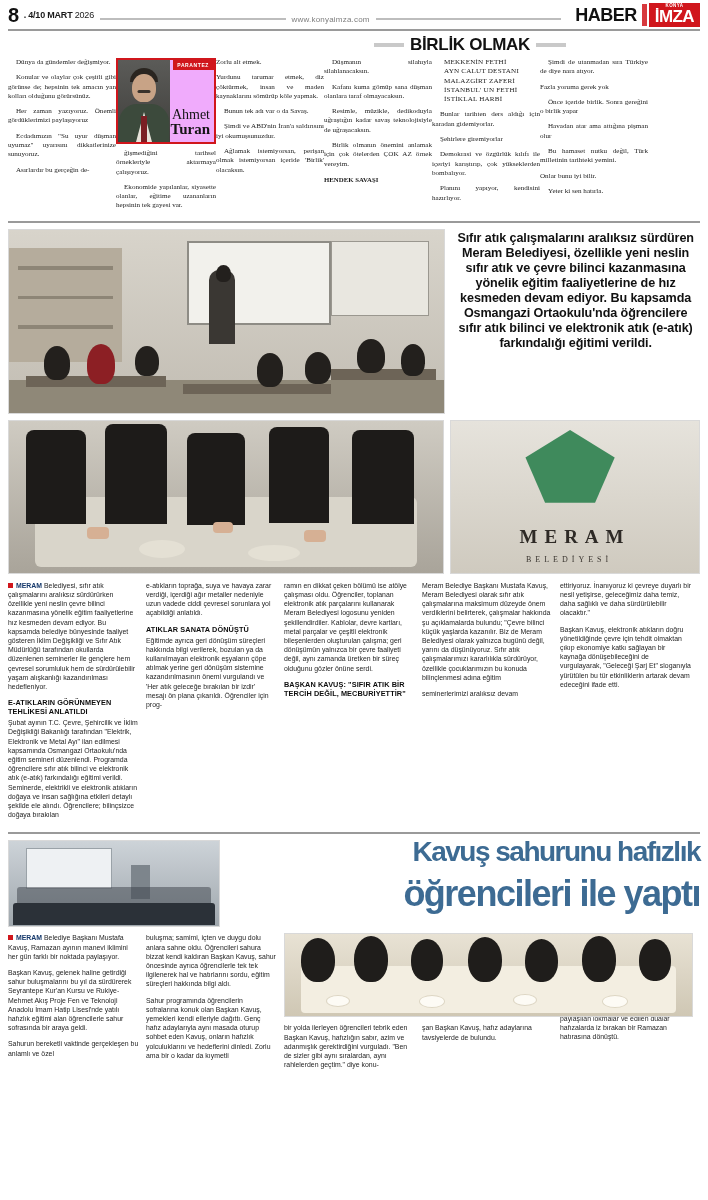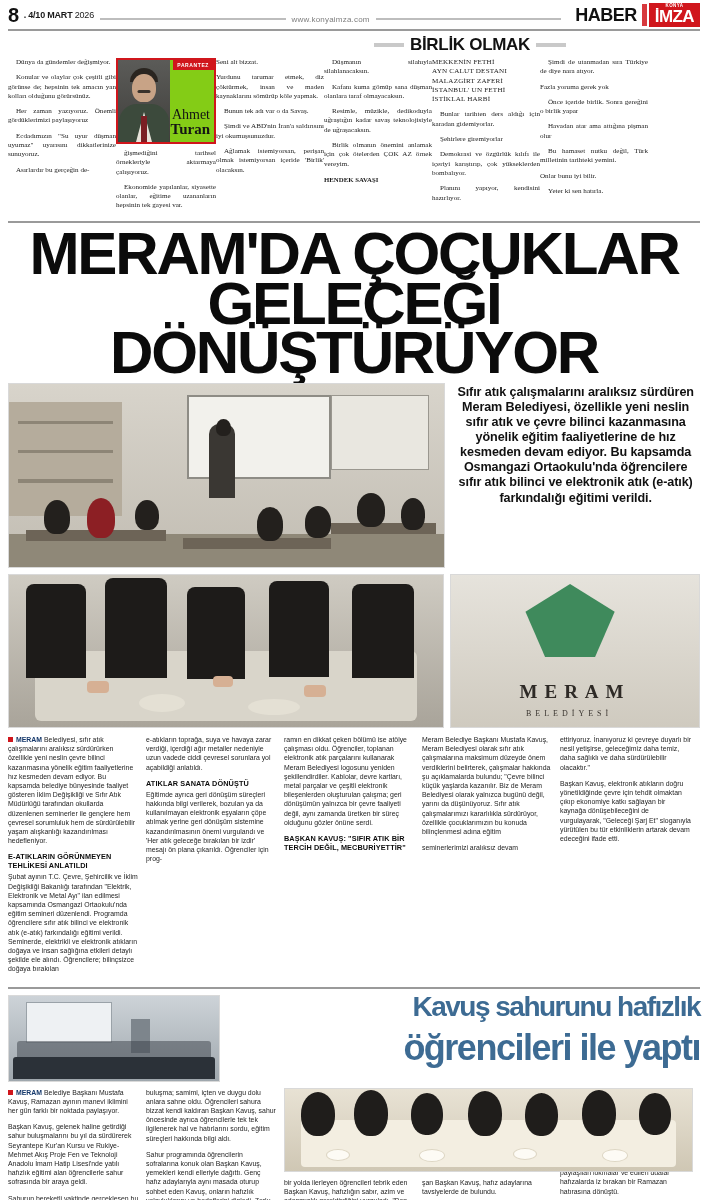--- a/index.html
+++ b/index.html
@@ -25,24 +25,24 @@
 
   
   .opinion{border-top:2px solid #9a9a9a;border-bottom:2px solid #9a9a9a;margin-top:1px;padding:4px 0 4px 0;position:relative;}
   .op-title-row{display:flex;align-items:center;justify-content:center;margin:0 0 3px 232px;}
   .op-rule{width:30px;height:4px;background:#c9c9c9;}
   .op-title{font-size:17px;font-weight:bold;letter-spacing:-.3px;padding:0 6px;color:#111;}
   .op-cols{display:flex;}
   .op-col{width:108px;font-family:"Liberation Serif", serif;font-size:7.1px;line-height:9.3px;text-align:justify;color:#1c1c1c;}
   .op-col p{margin:0 0 6px 0;text-indent:8px;}
   .op-col p.noind{text-indent:0;}
-  .op-col p.caps{text-indent:0;font-variant:small-caps;letter-spacing:.2px;}
+  .op-col p.caps{text-indent:0;font-variant:small-caps;letter-spacing:.2px;margin-left:12px;}
   .op-col p.sig{text-indent:0;font-weight:bold;font-size:6.8px;}
   .author-box{width:100px;position:relative;}
-  .author-card{border:2px solid #d0161c;width:100px;height:86px;box-sizing:border-box;position:relative;background:#84cc16;display:flex;}
+  .author-card{border:2px solid #d0161c;width:100px;height:86px;box-sizing:border-box;position:relative;background:#f0abfc;display:flex;}
   .author-photo{width:52px;height:82px;margin:0;overflow:hidden;position:relative;background:linear-gradient(#5b5b58,#403f3c);}
   .parantez{position:absolute;right:0;top:0;background:#d0161c;color:#fff;font-size:5px;font-weight:bold;letter-spacing:.6px;padding:2px 5px 2px 4px;}
   .author-name{position:absolute;right:4px;bottom:6px;text-align:right;line-height:.95;font-family:"Liberation Serif", serif;}
   .author-name .n1{font-size:14px;display:block;}
   .author-name .n2{font-size:15px;font-weight:bold;display:block;}
 
   
   .face{position:absolute;left:50%;top:14px;transform:translateX(-50%);width:24px;height:28px;border-radius:48% 48% 44% 44%;background:#c8a386;}
   .hair{position:absolute;left:50%;top:8px;transform:translateX(-50%);width:28px;height:14px;border-radius:14px 14px 0 0;background:#2a2520;}
   .mous{position:absolute;left:50%;top:30px;transform:translateX(-50%);width:13px;height:3px;border-radius:2px;background:#3a322b;}
@@ -183,21 +183,21 @@
             <span class="n2">Turan</span>
           </div>
         </div>
         <div class="op-col" style="width:100px;margin-top:5px;">
           <p>ğişmediğini tarihsel örnekleriyle aktarmaya çalışıyoruz.</p>
           <p>Ekonomide yapılanlar, siyasette olanlar, eğitime uzananların hepsinin tek gayesi var.</p>
         </div>
       </div>
 
       <div class="op-col">
-        <p class="noind">Seni alt bizzat.</p>
+        <p class="noind">Zorlu alt etmek.</p>
         <p class="noind">Yurdunu tarumar etmek, diz çöktürmek, insan ve maden kaynaklarını sömürüp köle yapmak.</p>
         <p>Bunun tek adı var o da Savaş.</p>
         <p>Şimdi ve ABD'nin İran'a saldırısını iyi okumuşsunuzdur.</p>
         <p>Ağlamak istemiyorsan, perişan olmak istemiyorsan içeride 'Birlik' olacaksın.</p>
       </div>
 
       <div class="op-col">
         <p>Düşmanın silahıyla silahlanacaksın.</p>
         <p>Kafanı kuma gömüp sana düşman olanlara taraf olmayacaksın.</p>
         <p>Resimle, müzikle, dedikoduyla uğraştığın kadar savaş teknolojisiyle de uğraşacaksın.</p>
@@ -223,24 +223,20 @@
         <p>Önce içeride birlik. Sonra gereğini o birlik yapar</p>
         <p>Havadan atar ama attığına pişman olur</p>
         <p>Bu hamaset nutku değil, Türk milletinin tarihteki yemini.</p>
         <p class="noind">Onlar bunu iyi bilir.</p>
         <p>Yeter ki sen hatırla.</p>
       </div>
 
     </div>
   </div>
 
-  <div class="bighead">
-    <span class="l1">MERAM'DA ÇOCUKLAR</span>
-    <span class="l2">GELECEĞİ DÖNÜŞTÜRÜYOR</span>
-  </div>
 
   <div class="story1">
     <div class="media-row">
       <div class="photo photo-main frame">
         <div class="cls-wall"></div>
         <div class="cls-cab"></div>
         <div class="cls-shelf" style="top:20%"></div>
         <div class="cls-shelf" style="top:36%"></div>
         <div class="cls-shelf" style="top:52%"></div>
         <div class="cls-board"></div>

